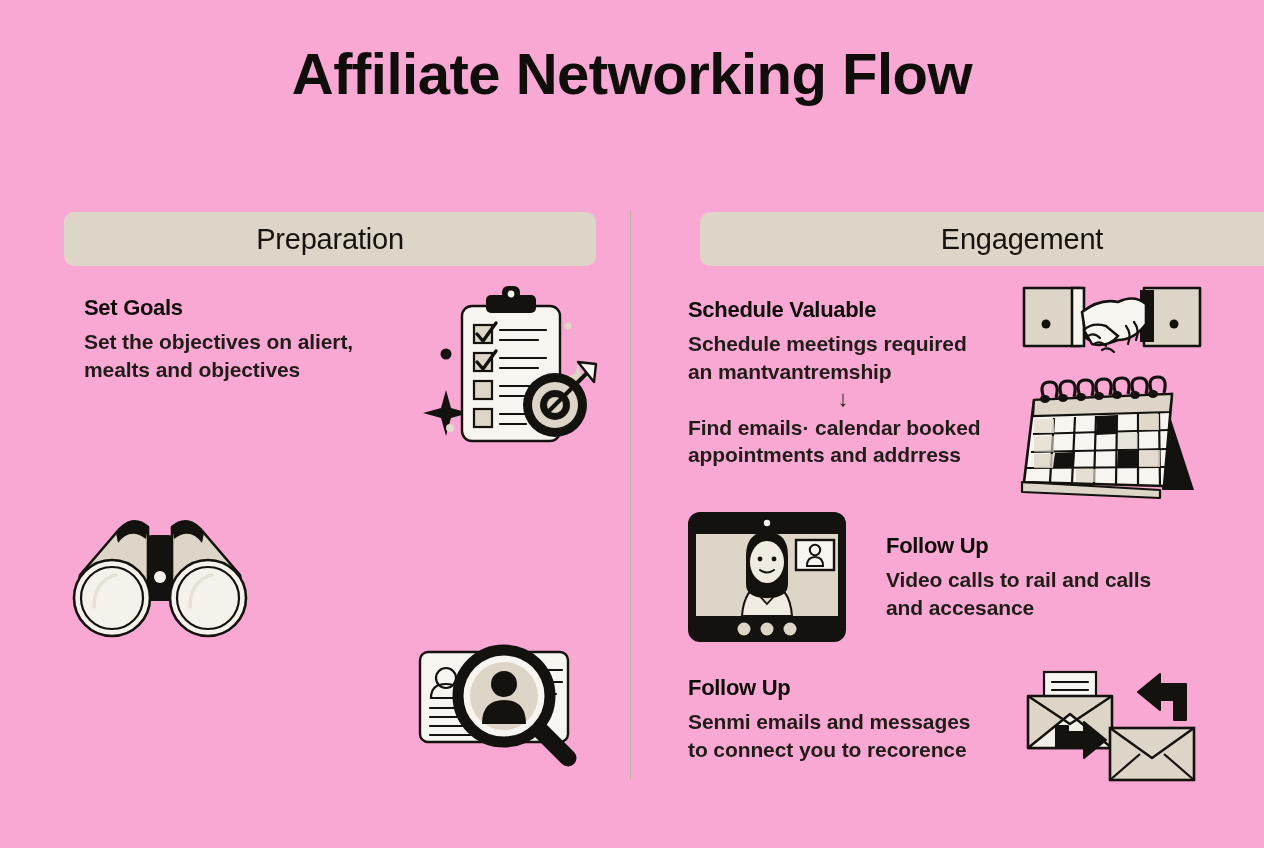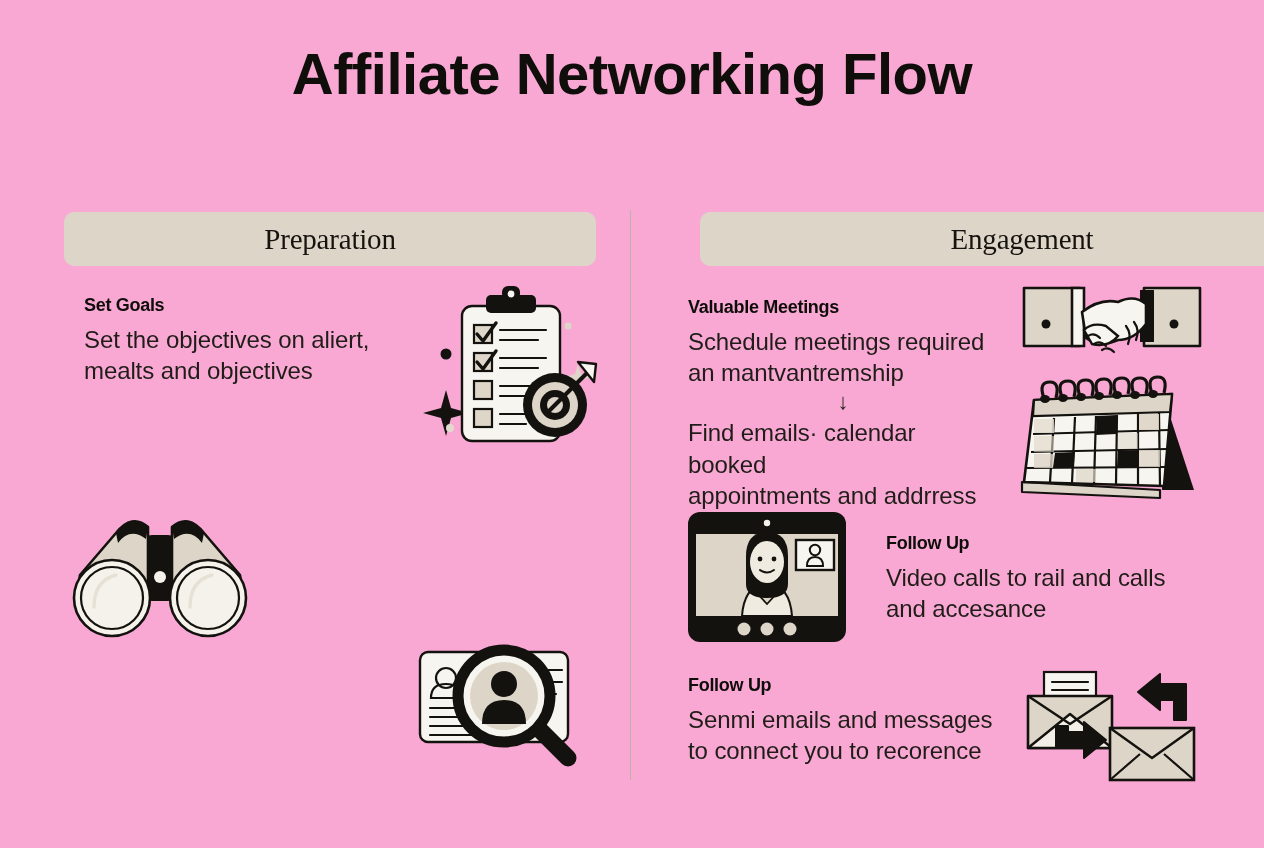--- a/index.html
+++ b/index.html
@@ -21,40 +21,40 @@
   }
   .title{
     font-size:58px;font-weight:bold;letter-spacing:-0.5px;line-height:1.05;
     color:#100e0b;margin:0;
   }
   .subtitle{
     font-size:30px;font-weight:400;color:#1b1916;margin:14px 0 0 0;
     letter-spacing:-0.2px;
   }
   
-  .col{position:absolute;top:212px;font-family:Liberation Serif, serif;}
+  .col{position:absolute;top:212px;}
   .col-left{left:64px;width:532px;}
   .col-right{left:700px;width:644px;}
   .divider{
     position:absolute;left:630px;top:210px;width:1px;height:570px;
     background:#b9b4a6;
   }
   .sec-head{
     height:54px;border-radius:10px;background:#ddd5c8;
     display:flex;align-items:center;justify-content:center;
     font-size:29px;font-weight:400;color:#16130f;letter-spacing:-0.2px;
   }
   
   .block{position:absolute;}
   .b-title{
-    font-size:18px;font-weight:bold;color:#0f0d0a;letter-spacing:-0.3px;
+    font-size:22px;font-weight:bold;color:#0f0d0a;letter-spacing:-0.3px;
     margin:0 0 8px 0;line-height:1.1;
   }
   .b-body{
-    font-size:24px;font-weight:400;color:#201d18;line-height:1.32;
+    font-size:21px;font-weight:700;color:#201d18;line-height:1.32;
     margin:0;letter-spacing:-0.1px;white-space:pre-line;
   }
   .arrow-down{
     width:100%;text-align:center;font-size:22px;line-height:1;color:#2a2620;
     margin:2px 0 4px 0;
   }
   .ico{position:absolute;}
   svg{display:block;overflow:visible;}
 </style>
 </head>
@@ -171,21 +171,21 @@
       <circle cx="92" cy="44" r="13" fill="#14120e"></circle>
       <path d="M70 84 Q70 60 92 60 Q114 60 114 84 Z" fill="#14120e"></path>
     </svg>
   </div>
 
   <div class="col col-right">
     <div class="sec-head">Engagement</div>
   </div>
 
   <div class="block" style="left:688px;top:298px;width:310px;">
-    <h2 class="b-title">Valuable Meetings</h2>
+    <h2 class="b-title">Schedule Valuable</h2>
     <p class="b-body">Schedule meetings required
 an mantvantremship</p>
     <div class="arrow-down">↓</div>
     <p class="b-body">Find emails· calendar booked
 appointments and addrress</p>
   </div>
 
   <div class="ico" style="left:1022px;top:282px;">
     <svg width="180" height="82" viewBox="0 0 180 82">
 

